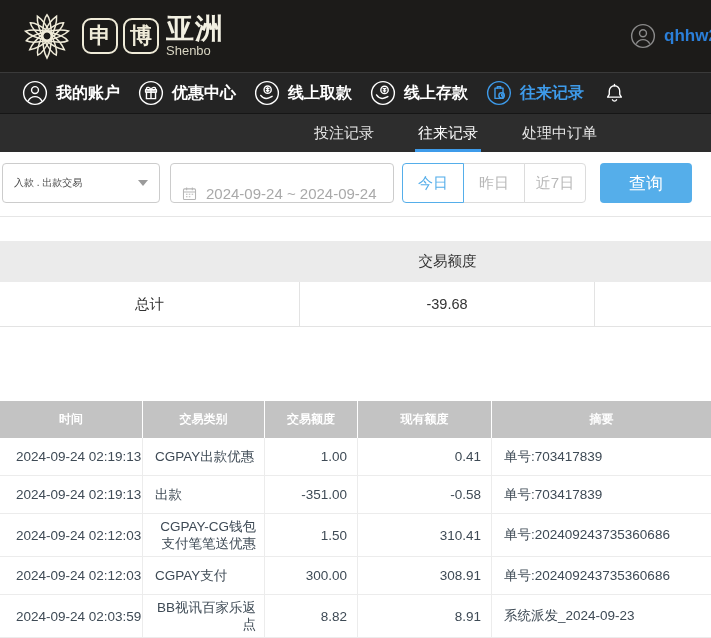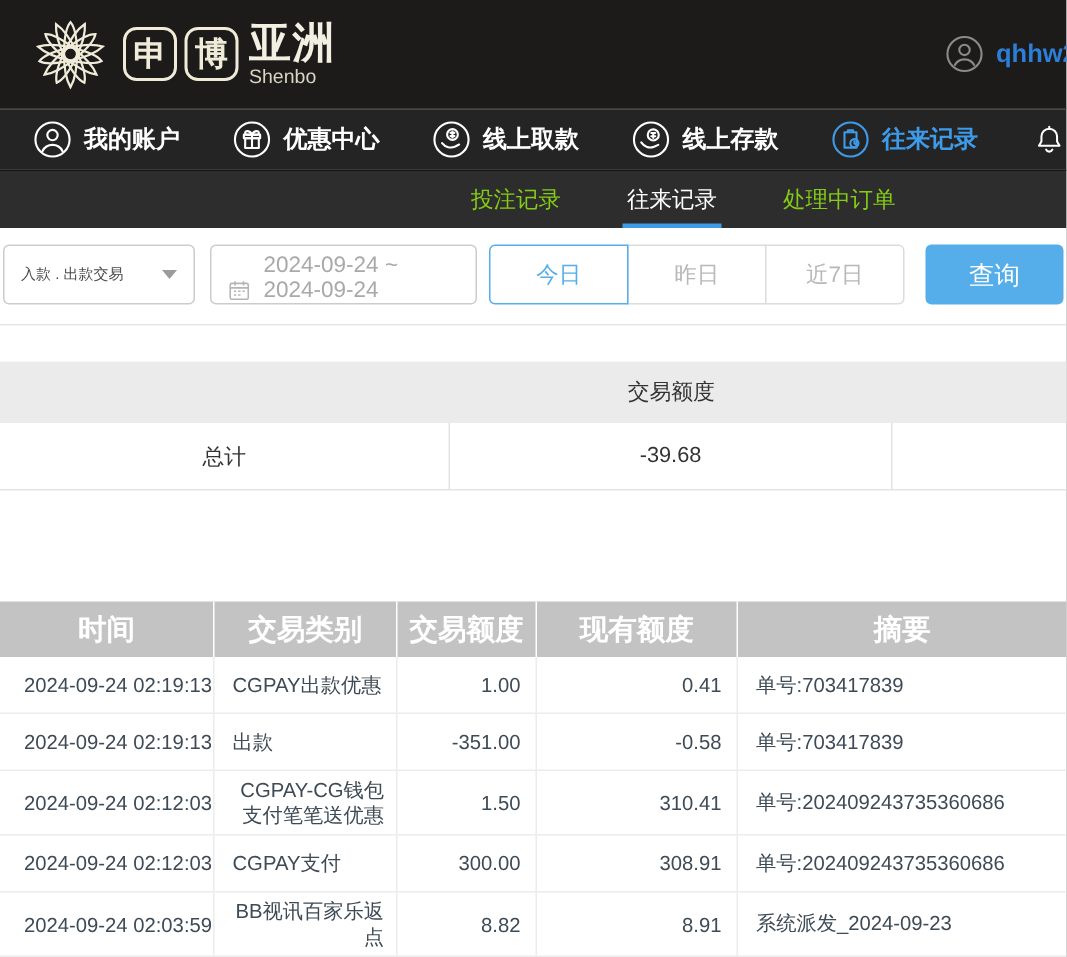--- a/index.html
+++ b/index.html
@@ -23,33 +23,33 @@
   }
   .logo-text{ margin-left:7px; color:#f2f0e2; line-height:1.05; }
   .logo-region{ font-size:28px; font-weight:bold; letter-spacing:1px; }
   .logo-sub{ font-size:13px; color:#d8d5c2; }
   .user-area{ position:absolute; left:630px; top:0; height:100%; display:flex; align-items:center; gap:8px; white-space:nowrap; }
   .user-avatar svg{ display:block; }
   .user-name{ color:#2b7fd9; font-size:17px; font-weight:bold; }
   
   .main-nav{
     height:40px; background:#242424; display:flex; align-items:center;
-    padding-left:22px; gap:35px; white-space:nowrap; overflow:hidden;
+    padding-left:22px; gap:18px; white-space:nowrap; overflow:hidden;
   }
   .nav-item{ display:flex; align-items:center; gap:8px; color:#ffffff; font-size:16px; font-weight:bold; cursor:pointer; flex:0 0 auto; }
   .nav-item.active{ color:#3e9bea; }
   .nav-icon svg{ display:block; stroke:currentColor; fill:none; stroke-width:1.3; stroke-linecap:round; stroke-linejoin:round; }
   
   .sub-nav{
     height:39px; background:#2d2d2d; border-top:1px solid #161616;
     display:flex; align-items:stretch; justify-content:center; gap:44px;
     transform:translateX(0); position:relative;
   }
   .sub-nav-inner{ display:flex; gap:44px; margin-left:200px; }
-  .tab{ color:#84cc16; font-size:15px; display:flex; align-items:center; position:relative; cursor:pointer; }
+  .tab{ color:#e5e5e5; font-size:15px; display:flex; align-items:center; position:relative; cursor:pointer; }
   .tab.active{ color:#ffffff; }
   .tab.active::after{
     content:""; position:absolute; bottom:0; left:-3px; right:-3px; height:3px; background:#3e9bea;
   }
   
   .filter-row{
     padding:11px 2px 13px 2px; display:flex; align-items:center;
     border-bottom:1px solid #e6e6e6;
   }
   .select-box{
@@ -59,21 +59,21 @@
   }
   .caret{ width:0; height:0; border-left:5px solid transparent; border-right:5px solid transparent; border-top:6px solid #9b9b9b; }
   .date-box{
     width:224px; height:40px; border:1px solid #cccccc; border-radius:4px;
     display:flex; align-items:flex-end; gap:8px; padding:0 10px;
     color:#a9a9a9; font-size:15px; margin-left:10px; cursor:pointer; background:#fff;
   }
   .cal-icon svg{ display:block; stroke:#b5b5b5; fill:none; stroke-width:1.5; }
   .btn-group{ display:flex; margin-left:8px; }
   .seg-btn{
-    width:93px; height:40px; border:1px solid #dcdcdc; background:#fff;
+    width:62px; height:40px; border:1px solid #dcdcdc; background:#fff;
     color:#b8b8b8; font-size:15px; display:flex; align-items:center; justify-content:center;
     margin-left:-1px; cursor:pointer;
   }
   .seg-btn:first-child{ border-radius:4px 0 0 4px; margin-left:0; }
   .seg-btn:last-child{ border-radius:0 4px 4px 0; }
   .seg-btn.active{ border-color:#55aeea; color:#55aeea; z-index:1; position:relative; }
   .search-btn{
     margin-left:14px; width:92px; height:40px; background:#55aeea; border:none;
     color:#fff; font-size:17px; border-radius:4px; display:flex; align-items:center;
     justify-content:center; cursor:pointer; flex:0 0 auto;
@@ -86,21 +86,21 @@
   .sum-body{ height:45px; display:flex; border-bottom:1px solid #e3e3e3; }
   .sum-cell{ display:flex; align-items:center; justify-content:center; color:#333; font-size:14.5px; }
   .sum-cell.c1{ width:300px; border-right:1px solid #e3e3e3; }
   .sum-cell.c2{ width:295px; border-right:1px solid #e3e3e3; }
   .sum-cell.c3{ flex:1; }
   
   .data-table{ margin-top:74px; }
   .dt-header{ height:37px; background:#c3c3c3; display:flex; }
   .dt-hcell{
     display:flex; align-items:center; justify-content:center;
-    color:#fff; font-weight:bold; font-size:19px; border-right:1px solid #fff;
+    color:#fff; font-weight:bold; font-size:12px; border-right:1px solid #fff;
   }
   .dt-hcell:last-child{ border-right:none; }
   .dt-row{ display:flex; border-bottom:1px solid #ececec; min-height:38px; }
   .dt-cell{
     display:flex; align-items:center; font-size:13.5px; color:#3e4a55;
     border-right:1px solid #ececec; padding:4px 0;
   }
   .dt-cell:last-child{ border-right:none; }
   .w-time{ width:143px; } .w-cat{ width:122px; } .w-amt{ width:93px; }
   .w-bal{ width:134px; } .w-sum{ flex:1; }

